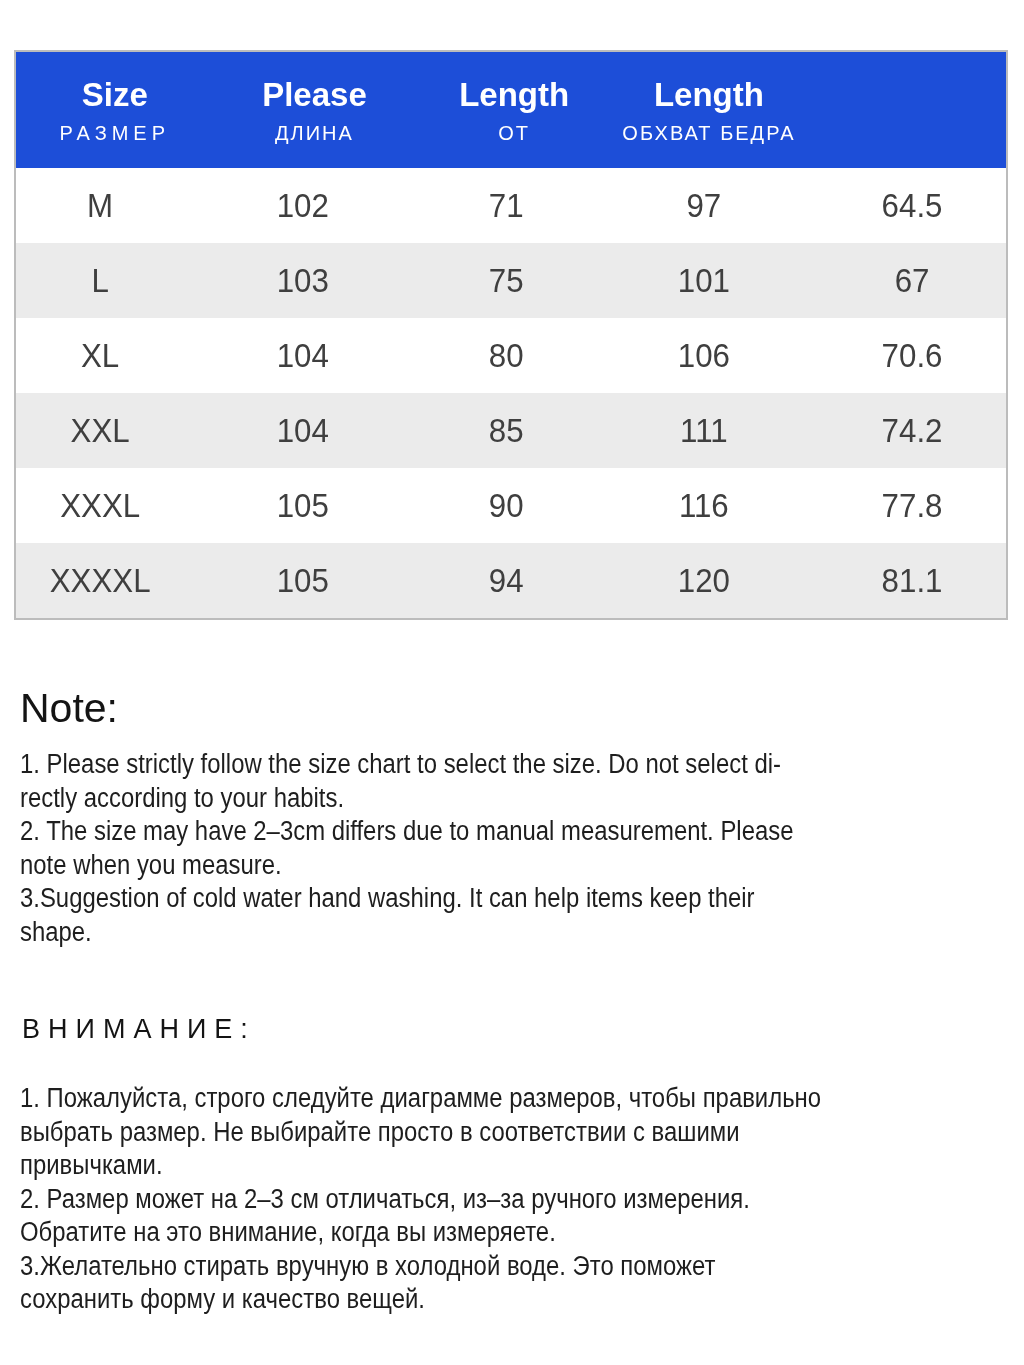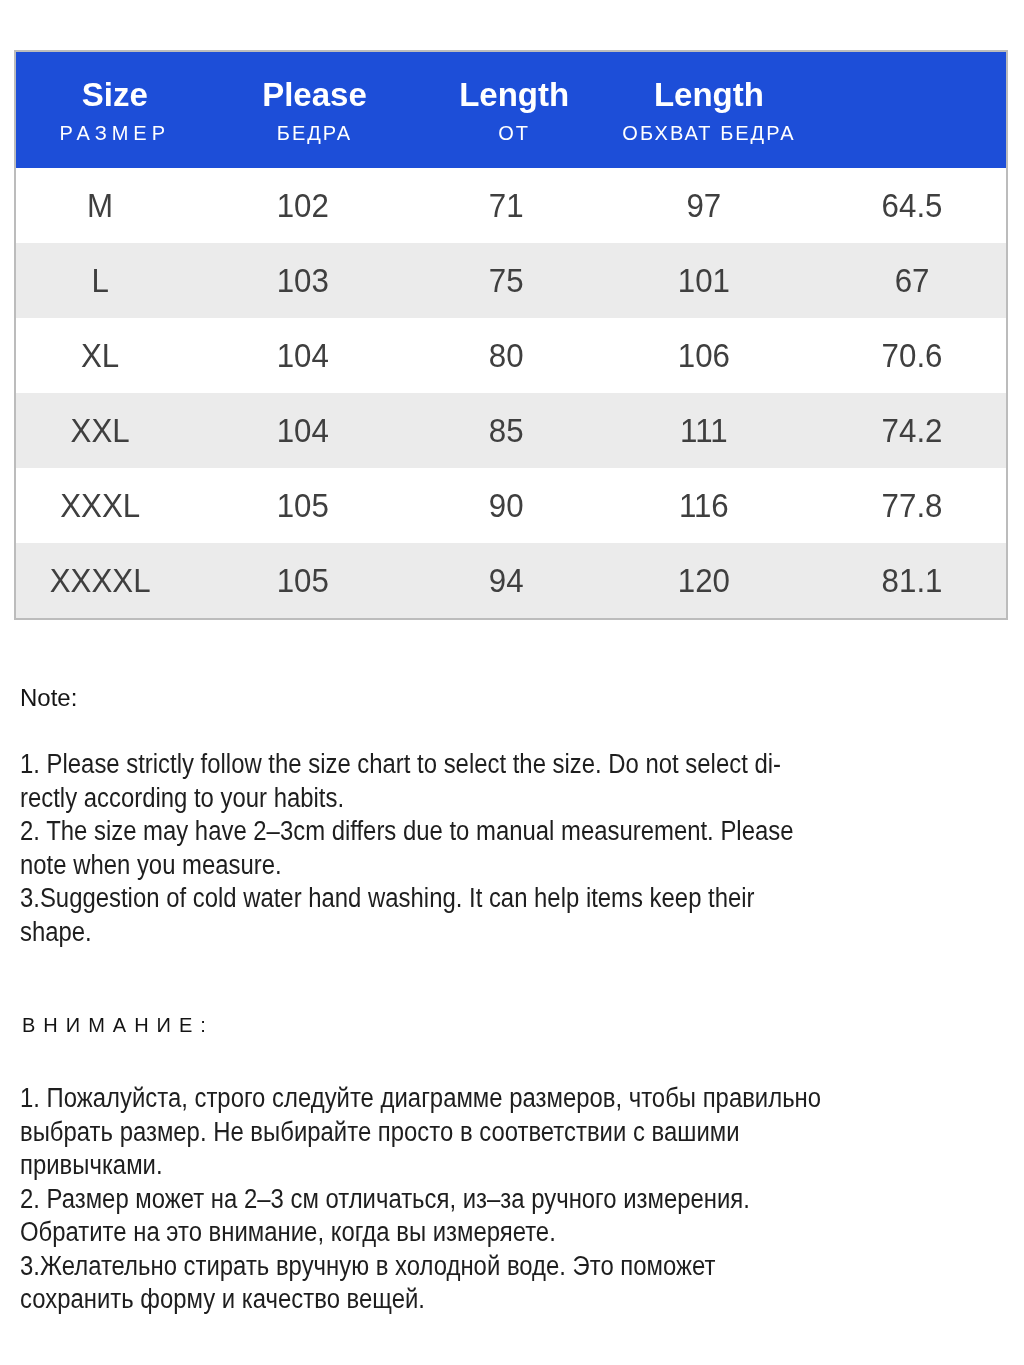--- a/index.html
+++ b/index.html
@@ -41,50 +41,50 @@
   .trow:nth-child(even) { background: #ebebeb; }
   .td {
     display: flex; align-items: center; justify-content: center;
     font-size: 34px; font-weight: 400; color: #3f3f3f;
     transform: scaleX(0.92);
   }
 
   
   .note-heading-en {
     position: absolute; left: 20px; top: 684px;
-    font-size: 24px; line-height: 1.2; color: #141414;
+    font-size: 41px; line-height: 1.2; color: #141414;
   }
   .note-body {
     position: absolute; left: 20px;
     font-size: 27px; line-height: 33.5px;
     white-space: pre-line;
     color: #1e1e1e;
     width: 1130px;
     transform: scaleX(0.885);
     transform-origin: 0 0;
   }
   .note-body-en { top: 748px; }
   .note-heading-ru {
     position: absolute; left: 22px; top: 1012px;
-    font-size: 20px; line-height: 1.3; letter-spacing: 8px; color: #141414;
+    font-size: 27px; line-height: 1.3; letter-spacing: 8px; color: #141414;
   }
   .note-body-ru { top: 1082px; }
 </style>
 </head>
 <body>
 
 <div class="size-chart">
   <div class="thead" style="background:#1d4ed8; color:#ffffff;padding-left:16px;">
     <div class="th">
       <div class="th-en">Size</div>
       <div class="th-ru">РАЗМЕР</div>
     </div>
     <div class="th">
       <div class="th-en">Please</div>
-      <div class="th-ru">БЕДРА</div>
+      <div class="th-ru">ДЛИНА</div>
     </div>
     <div class="th">
       <div class="th-en">Length</div>
       <div class="th-ru">ОТ</div>
     </div>
     <div class="th">
       <div class="th-en">Length</div>
       <div class="th-ru">ОБХВАТ БЕДРА</div>
     </div>
   </div>

